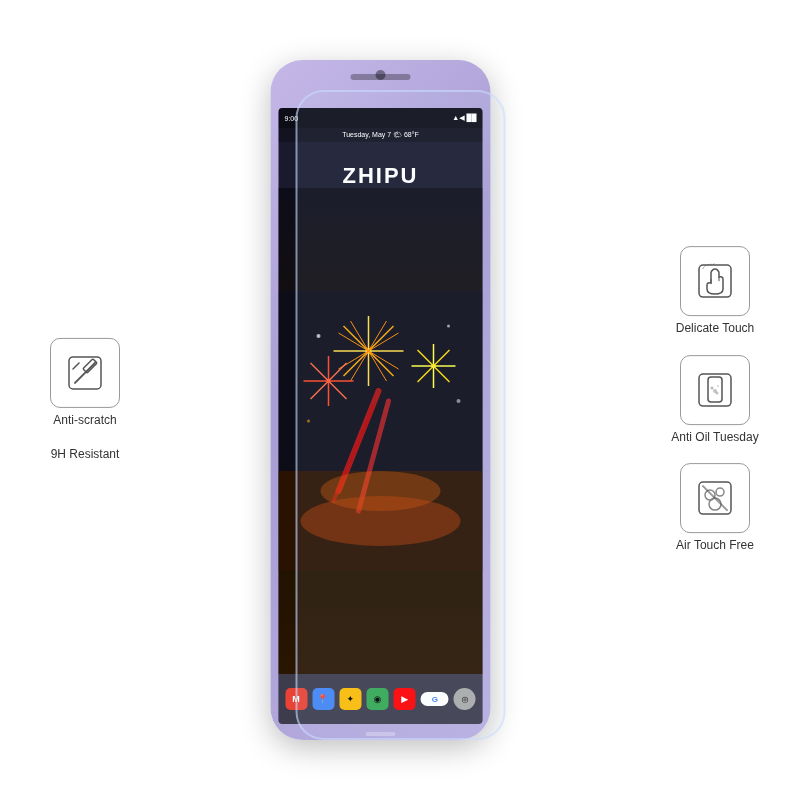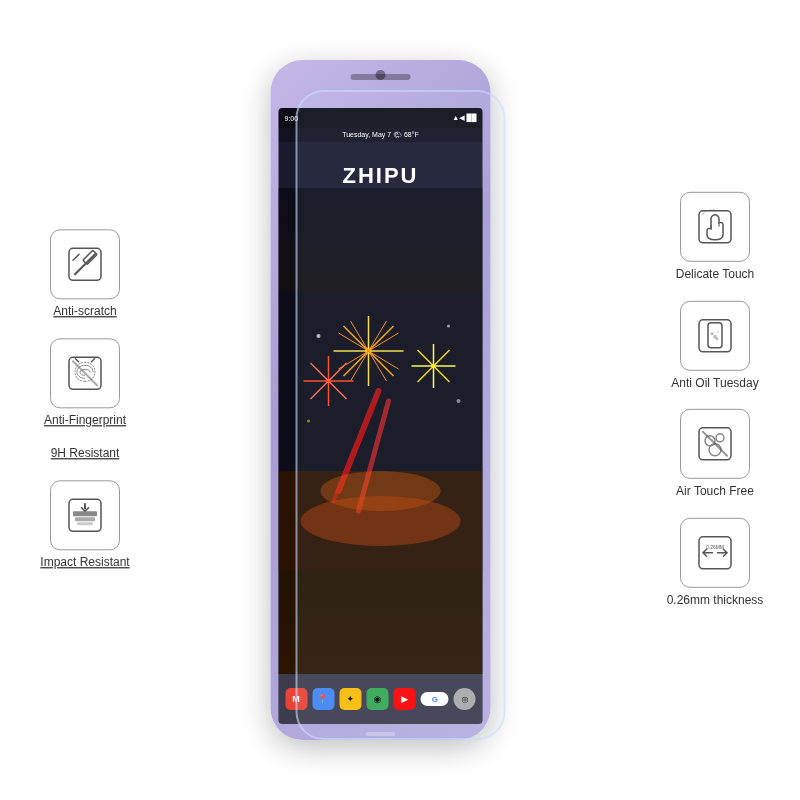--- a/index.html
+++ b/index.html
@@ -197,21 +197,20 @@
 
     
     .features-left {
       position: absolute;
       left: 20px;
       top: 50%;
       transform: translateY(-50%);
       display: flex;
       flex-direction: column;
       gap: 18px;
-      text-decoration: underline;
     }
 
     .features-right {
       position: absolute;
       right: 20px;
       top: 50%;
       transform: translateY(-50%);
       display: flex;
       flex-direction: column;
       gap: 18px;
@@ -275,57 +274,26 @@
           <rect x="4" y="4" width="32" height="32" rx="4" fill="none" stroke="#555" stroke-width="1.5"></rect>
           <line x1="10" y1="30" x2="30" y2="10" stroke="#555" stroke-width="2" stroke-linecap="round"></line>
           <line x1="8" y1="16" x2="14" y2="10" stroke="#555" stroke-width="1.5" stroke-linecap="round"></line>
 
           <rect x="22" y="6" width="6" height="14" rx="1" transform="rotate(45 25 13)" fill="none" stroke="#555" stroke-width="1.5"></rect>
         </svg>
       </div>
       <span class="feature-label">Anti-scratch</span>
     </div>
 
-    <div class="feature-item">
-      <div class="feature-icon-box">
-        <svg viewBox="0 0 40 40">
-          <rect x="4" y="4" width="32" height="32" rx="4" fill="none" stroke="#555" stroke-width="1.5"></rect>
-
-          <path d="M20 28 C14 28 10 24 10 19 C10 13 14 9 20 9 C26 9 30 13 30 19 C30 24 26 28 20 28Z" fill="none" stroke="#888" stroke-width="1" stroke-dasharray="2,1"></path>
-          <path d="M20 25 C15 25 12 22 12 19 C12 15 15 12 20 12 C25 12 28 15 28 19" fill="none" stroke="#888" stroke-width="1"></path>
-          <path d="M20 22 C17 22 15 21 15 19 C15 17 17 16 20 16 C23 16 25 17 25 19" fill="none" stroke="#888" stroke-width="1"></path>
-          <line x1="14" y1="9" x2="10" y2="5" stroke="#555" stroke-width="1.5"></line>
-          <line x1="26" y1="9" x2="30" y2="5" stroke="#555" stroke-width="1.5"></line>
-
-          <line x1="8" y1="8" x2="32" y2="32" stroke="#555" stroke-width="2" stroke-linecap="round" opacity="0.5"></line>
-        </svg>
-      </div>
-      <span class="feature-label">Anti-Fingerprint</span>
-    </div>
 
 
     <div class="feature-item">
       <span class="feature-label">9H Resistant</span>
     </div>
 
-    <div class="feature-item">
-      <div class="feature-icon-box">
-        <svg viewBox="0 0 40 40">
-          <rect x="4" y="4" width="32" height="32" rx="4" fill="none" stroke="#555" stroke-width="1.5"></rect>
-
-          <rect x="8" y="16" width="24" height="5" rx="1" fill="#555" opacity="0.7"></rect>
-          <rect x="10" y="22" width="20" height="4" rx="1" fill="#555" opacity="0.5"></rect>
-          <rect x="12" y="27" width="16" height="3" rx="1" fill="#555" opacity="0.3"></rect>
-
-          <line x1="20" y1="8" x2="20" y2="14" stroke="#555" stroke-width="2"></line>
-          <polyline points="16,12 20,16 24,12" fill="none" stroke="#555" stroke-width="1.5"></polyline>
-        </svg>
-      </div>
-      <span class="feature-label">Impact Resistant</span>
-    </div>
 
   </div>
 
   <div class="phone-wrapper">
 
     <div class="screen-protector"></div>
 
     <div class="phone">
       <div class="phone-notch"></div>
       <div class="phone-camera"></div>
@@ -482,31 +450,16 @@
           <circle cx="15" cy="17" r="5" fill="none" stroke="#888" stroke-width="1.5"></circle>
           <circle cx="25" cy="14" r="4" fill="none" stroke="#888" stroke-width="1.5"></circle>
           <circle cx="20" cy="26" r="6" fill="none" stroke="#888" stroke-width="1.5"></circle>
 
           <line x1="8" y1="8" x2="32" y2="32" stroke="#555" stroke-width="2" stroke-linecap="round" opacity="0.6"></line>
         </svg>
       </div>
       <span class="feature-label">Air Touch Free</span>
     </div>
 
-    <div class="feature-item">
-      <div class="feature-icon-box">
-        <svg viewBox="0 0 40 40">
-          <rect x="4" y="4" width="32" height="32" rx="4" fill="none" stroke="#555" stroke-width="1.5"></rect>
-
-          <line x1="8" y1="20" x2="18" y2="20" stroke="#555" stroke-width="1.5"></line>
-          <polyline points="12,16 8,20 12,24" fill="none" stroke="#555" stroke-width="1.5"></polyline>
-          <line x1="22" y1="20" x2="32" y2="20" stroke="#555" stroke-width="1.5"></line>
-          <polyline points="28,16 32,20 28,24" fill="none" stroke="#555" stroke-width="1.5"></polyline>
-
-          <text x="20" y="16" text-anchor="middle" font-size="5" fill="#555">0.26MM</text>
-        </svg>
-      </div>
-      <span class="feature-label">0.26mm thickness</span>
-    </div>
 
   </div>
 
 </div>
 
 </body></html>

